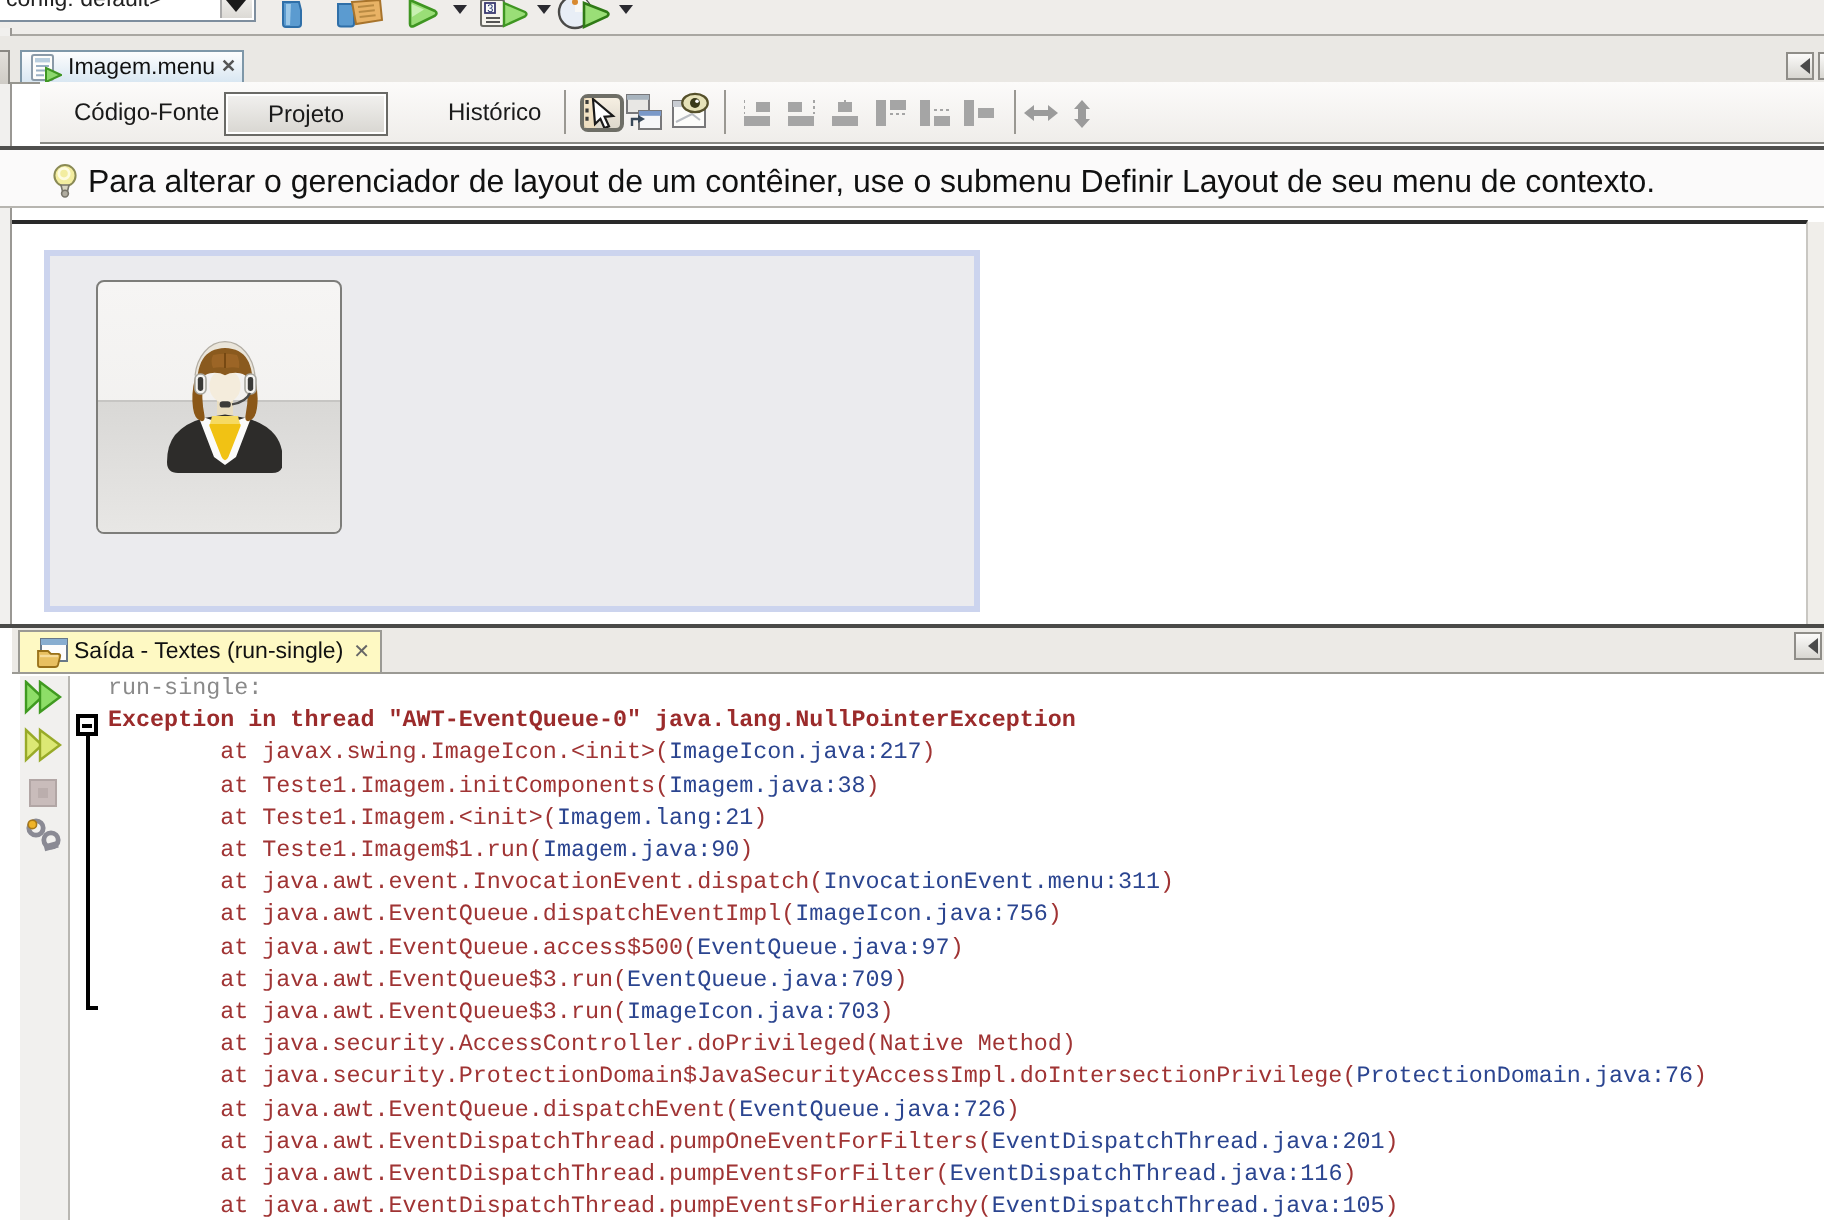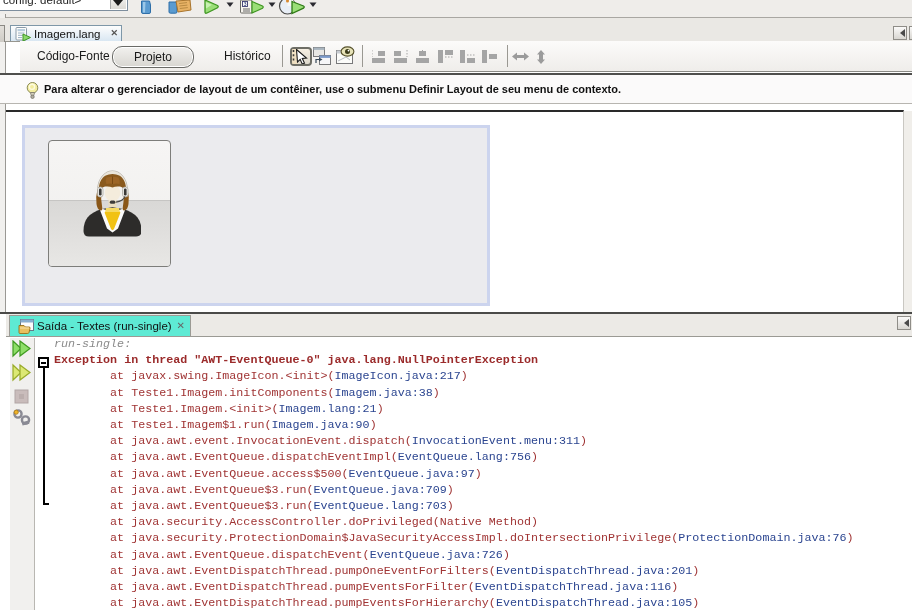--- a/index.html
+++ b/index.html
@@ -27,54 +27,54 @@
   #edtab .x{position:absolute;right:3px;top:2px;font-size:9px;color:#555;font-weight:bold;}
   .sb{position:absolute;width:12px;height:12px;background:linear-gradient(#fbfaf9,#d8d6d1);
       border:1px solid #8f8d88;}
   .sb:after{content:"";position:absolute;left:2px;top:2px;
       border:4px solid transparent;border-right:5px solid #4a4a4a;}
   
   #dtoolbar{left:0;top:41px;width:912px;height:30px;
      background:linear-gradient(#fcfbfa,#efedea);border-bottom:1px solid #8a8a85;margin-left:20px;}
   .tbtxt{font-size:12px;color:#1a1a1a;top:8px;}
   #projbtn{left:92px;top:5px;width:80px;height:20px;border:1px solid #6a6a66;
-     border-radius:10px;background:linear-gradient(#f2f1ef,#d8d6d1);
+     border-radius:0;background:linear-gradient(#f2f1ef,#d8d6d1);
      box-shadow:inset 0 0 0 1px #fff;}
   #projbtn span{position:absolute;width:100%;text-align:center;top:3px;
      font-size:12px;color:#1a1a1a;}
   .vsep{width:1px;background:#9a9892;top:4px;height:22px;}
   
   #infobar{left:0;top:73px;width:912px;height:28px;background:#fbfafa;
      border-top:2px solid #4f4f4d;border-bottom:1px solid #b7b5b0;}
-  #infobar .msg{position:absolute;left:44px;top:8px;font-size:11px;color:#111;font-weight:bold;}
+  #infobar .msg{position:absolute;left:44px;top:8px;font-size:16px;color:#111;}
   
   #design{left:6px;top:110px;width:897px;height:200px;background:#fff;
      border-top:2px solid #2a2a2a;border-right:1px solid #c9c7c2;}
   #formpanel{position:absolute;left:16px;top:13px;width:462px;height:175px;
      background:#ebebee;border:3px solid #ccd4ee;}
   #imgbtn{position:absolute;left:23px;top:12px;width:121px;height:125px;
      border:1px solid #7d7d7a;border-radius:4px;overflow:hidden;
      background:linear-gradient(#f6f5f4,#efeeec);}
   #imgbtn .lower{position:absolute;left:0;top:59px;width:121px;height:66px;
      background:linear-gradient(#d9d8d6,#e8e7e5);border-top:1px solid #c6c5c3;}
   
   #output{left:0px;top:312px;width:912px;height:298px;background:#fff;
      border-top:2px solid #4a4a48;}
   #outtabrow{position:absolute;left:6px;top:0;width:906px;height:22px;
      background:#eceae6;border-bottom:1px solid #9b9a94;}
   #outtab{position:absolute;left:3px;top:1px;width:180px;height:20px;
-     background:#5eead4;border:1px solid #9b9a94;border-bottom:none;text-align:right;}
+     background:#fef9c3;border:1px solid #9b9a94;border-bottom:none;text-align:right;}
   #outtab .lbl{position:absolute;left:27px;top:4px;font-size:11.5px;color:#111;}
   #outtab .x{position:absolute;right:5px;top:4px;font-size:10px;color:#666;}
   #outtools{position:absolute;left:10px;top:24px;width:24px;height:274px;
      background:#f1f0ee;border-right:1px solid #b9b7b2;}
   #outtext{position:absolute;left:54px;top:22px;width:860px;
      font-family:"Liberation Mono",monospace;font-size:11.7px;line-height:16.2px;
      white-space:pre;color:#a03434;}
-  #outtext .g{color:#8a8a8a;font-style:italic;}
+  #outtext .g{color:#8a8a8a;}
   #outtext .b{font-weight:bold;color:#9b2b2b;}
   #outtext a{color:#2b4590;}
   #foldbox{position:absolute;left:38px;top:43px;width:7px;height:7px;
      border:2px solid #000;background:#fff;}
   #foldbox:after{content:"";position:absolute;left:1px;top:2.5px;width:5px;height:2px;background:#000;}
   #foldline{position:absolute;left:43px;top:54px;width:2px;height:137px;background:#000;}
   #foldtick{position:absolute;left:43px;top:189px;width:6px;height:2px;background:#000;}
   
   #ledge{left:0;top:14px;width:5px;height:596px;background:#f1f0ee;}
   #ledgeline{left:5px;top:14px;width:1px;height:596px;background:#9a9894;}
@@ -114,21 +114,21 @@
     <path d="M147.5,6 L147.5,-2 A8,8 0 0 1 155.5,6 Z" fill="#f8f8f6"></path>
     <circle cx="147.5" cy="1" r="1.5" fill="#d88a30"></circle>
     <path d="M152,1.5 L163.5,6 Q165,7 163.5,8.2 L152,13.5 Z" fill="#9ade77" stroke="#2f7a16" stroke-width="1.3"></path>
     <path d="M169.5,2.5 l7,0 l-3.5,4.5 z" fill="#2a2a30"></path>
   </svg>
 
   <div class="abs" id="tabrow">
     <div class="abs" id="tabstub"></div>
   </div>
   <div class="abs" id="edtab">
-    <span class="lbl">Imagem.lang</span>
+    <span class="lbl">Imagem.menu</span>
     <span class="x">✕</span>
     <svg style="position:absolute;left:4px;top:1px" width="16" height="14" viewBox="0 0 16 14">
       <rect x="1" y="0.5" width="10.5" height="12.5" rx="1" fill="#fdfdfb" stroke="#8a9aa8"></rect>
       <rect x="2.5" y="2" width="7.5" height="2.2" fill="#b9cede"></rect>
       <path d="M3,6 l6.5,0 M3,8.3 l6.5,0 M3,10.6 l4,0" stroke="#9ab0c4" stroke-width="1" fill="none"></path>
       <path d="M8,7 L15.5,10.5 L8,14 Z" fill="#8cd86c" stroke="#3f9622" stroke-width="1"></path>
     </svg>
   </div>
   <div class="abs sb" style="left:893px;top:26px;"></div>
   <div class="abs sb" style="left:909px;top:26px;"></div>
@@ -281,24 +281,24 @@
         </g>
       </svg>
     </div>
     <div id="outtext"><span class="g">run-single:</span>
 <span class="b">Exception in thread "AWT-EventQueue-0" java.lang.NullPointerException</span>
         at javax.swing.ImageIcon.&lt;init&gt;(<a>ImageIcon.java:217</a>)
         at Teste1.Imagem.initComponents(<a>Imagem.java:38</a>)
         at Teste1.Imagem.&lt;init&gt;(<a>Imagem.lang:21</a>)
         at Teste1.Imagem$1.run(<a>Imagem.java:90</a>)
         at java.awt.event.InvocationEvent.dispatch(<a>InvocationEvent.menu:311</a>)
-        at java.awt.EventQueue.dispatchEventImpl(<a>EventQueue.lang:756</a>)
+        at java.awt.EventQueue.dispatchEventImpl(<a>ImageIcon.java:756</a>)
         at java.awt.EventQueue.access$500(<a>EventQueue.java:97</a>)
         at java.awt.EventQueue$3.run(<a>EventQueue.java:709</a>)
-        at java.awt.EventQueue$3.run(<a>EventQueue.lang:703</a>)
+        at java.awt.EventQueue$3.run(<a>ImageIcon.java:703</a>)
         at java.security.AccessController.doPrivileged(Native Method)
         at java.security.ProtectionDomain$JavaSecurityAccessImpl.doIntersectionPrivilege(<a>ProtectionDomain.java:76</a>)
         at java.awt.EventQueue.dispatchEvent(<a>EventQueue.java:726</a>)
         at java.awt.EventDispatchThread.pumpOneEventForFilters(<a>EventDispatchThread.java:201</a>)
         at java.awt.EventDispatchThread.pumpEventsForFilter(<a>EventDispatchThread.java:116</a>)
         at java.awt.EventDispatchThread.pumpEventsForHierarchy(<a>EventDispatchThread.java:105</a>)</div>
     <div id="foldbox"></div>
     <div id="foldline"></div>
     <div id="foldtick"></div>
   </div>

